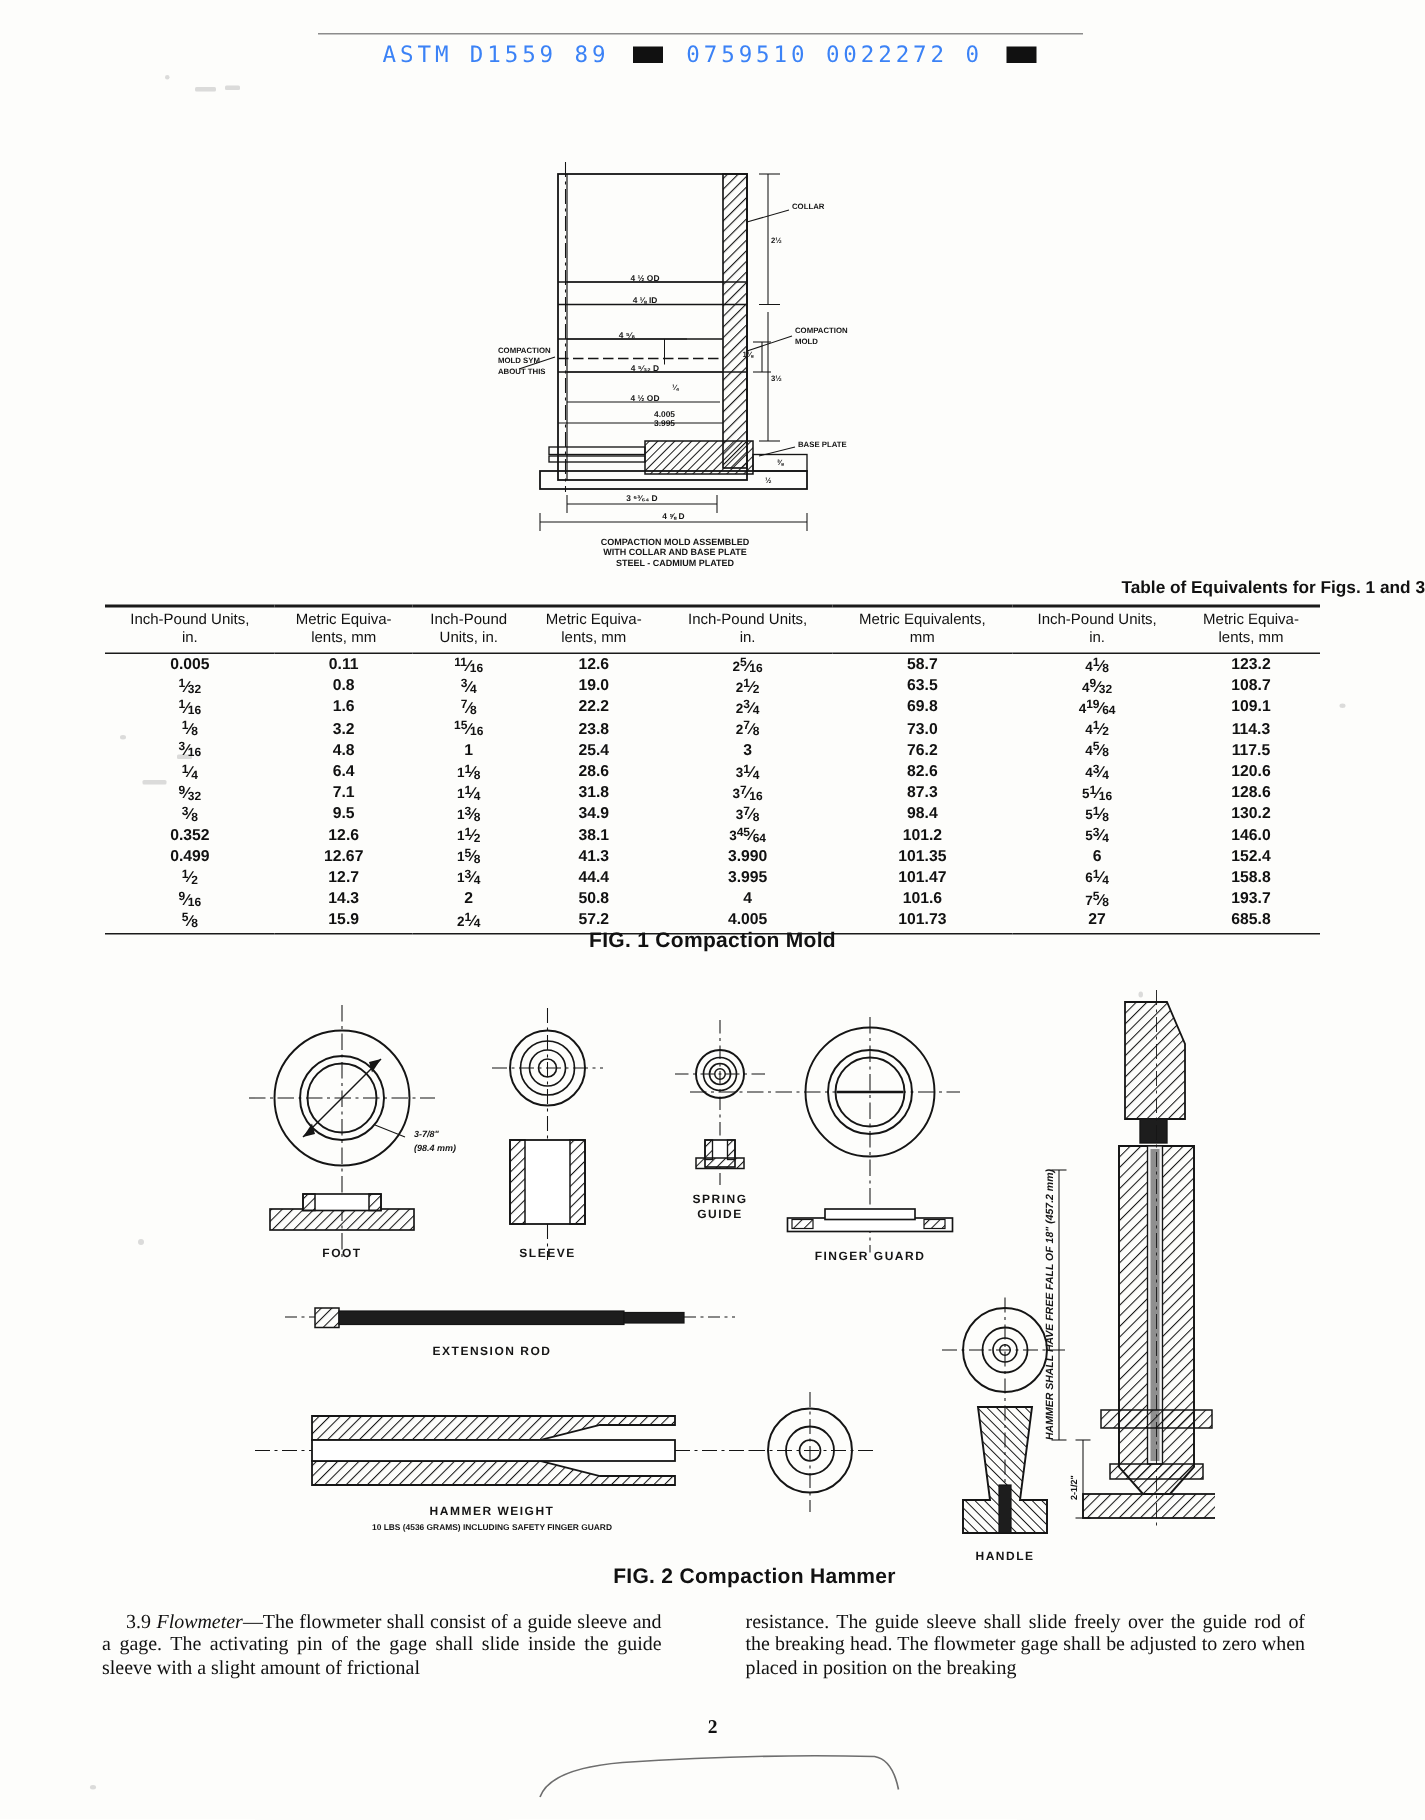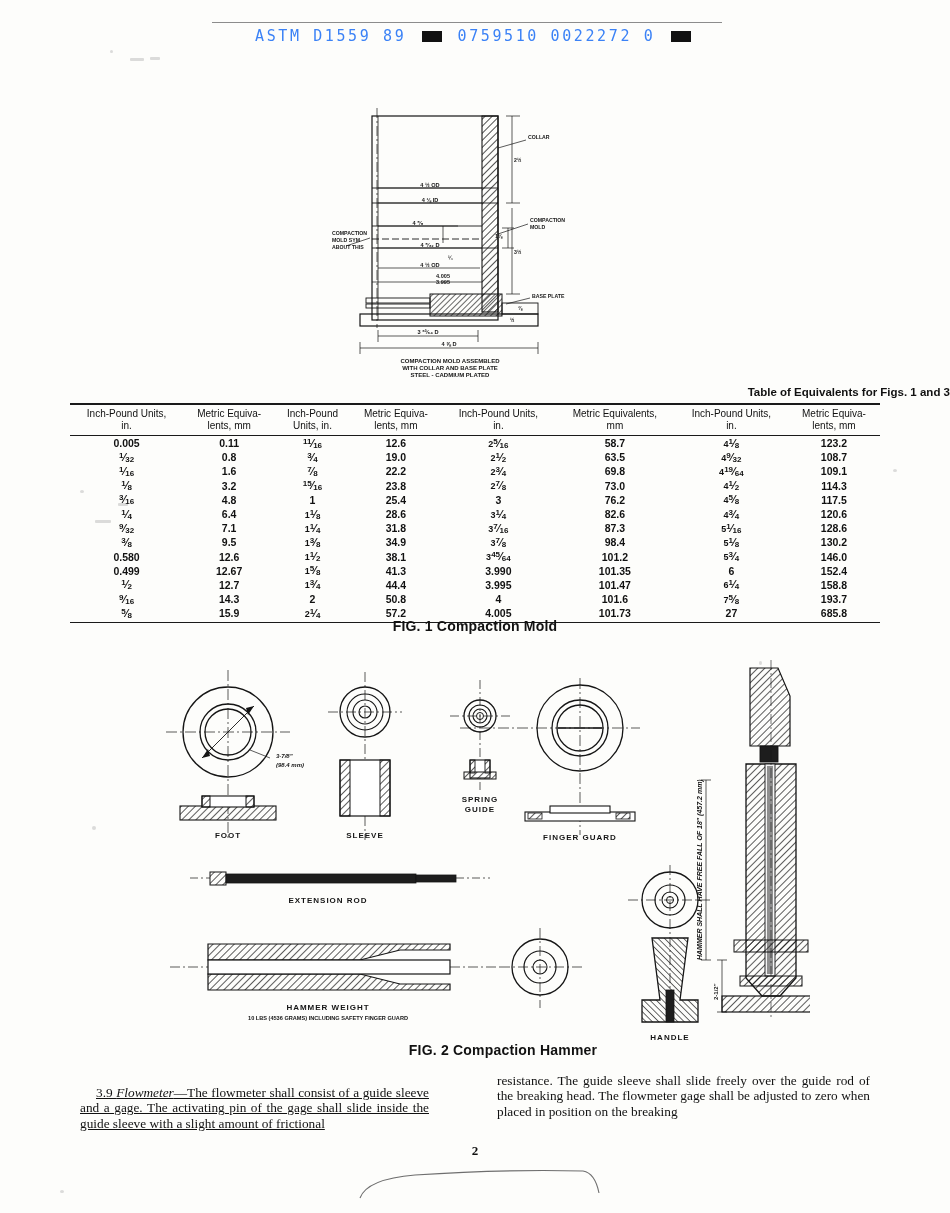--- a/index.html
+++ b/index.html
@@ -398,21 +398,21 @@
           <td><span class="frac"><span class="n">3</span><span>⁄</span><span class="d">8</span></span></td>
           <td>9.5</td>
           <td><span class="frac"><span class="s">1</span><span class="n">3</span><span>⁄</span><span class="d">8</span></span></td>
           <td>34.9</td>
           <td><span class="frac"><span class="s">3</span><span class="n">7</span><span>⁄</span><span class="d">8</span></span></td>
           <td>98.4</td>
           <td><span class="frac"><span class="s">5</span><span class="n">1</span><span>⁄</span><span class="d">8</span></span></td>
           <td>130.2</td>
         </tr>
         <tr>
-          <td>0.580</td>
+          <td>0.352</td>
           <td>12.6</td>
           <td><span class="frac"><span class="s">1</span><span class="n">1</span><span>⁄</span><span class="d">2</span></span></td>
           <td>38.1</td>
           <td><span class="frac"><span class="s">3</span><span class="n">45</span><span>⁄</span><span class="d">64</span></span></td>
           <td>101.2</td>
           <td><span class="frac"><span class="s">5</span><span class="n">3</span><span>⁄</span><span class="d">4</span></span></td>
           <td>146.0</td>
         </tr>
         <tr>
           <td>0.499</td>
@@ -603,21 +603,21 @@
       </g>
       <g fill="#151515" stroke="none" font-size="6" font-weight="bold">
         <text transform="translate(568,340) rotate(-90)">2-1/2"</text>
       </g>
     </svg>
   </div>
 
   <div class="fig-cap" id="fig2cap">FIG. 2  Compaction Hammer</div>
 
   <div class="col" id="colL">
-    <p class="indent" style="margin:12px;text-decoration:underline;">
+    <p class="indent" style="margin:0;">
       <span>3.9 </span><i>Flowmeter</i><span>—The flowmeter shall consist of a guide sleeve and a gage. The activating pin of the gage shall slide inside the guide sleeve with a slight amount of frictional</span>
     </p>
   </div>
   <div class="col" id="colR">
     <p style="margin:0;">resistance. The guide sleeve shall slide freely over the guide rod of the breaking head. The flowmeter gage shall be adjusted to zero when placed in position on the breaking</p>
   </div>
 
   <div class="pagenum">2</div>
   <svg class="bottom-curve" width="250" height="40">
     <path d="M5 35 Q 12 16 60 12 Q 150 6 228 8 Q 240 10 244 30" fill="none" stroke="#6e6e6e" stroke-width="1.1"></path>

